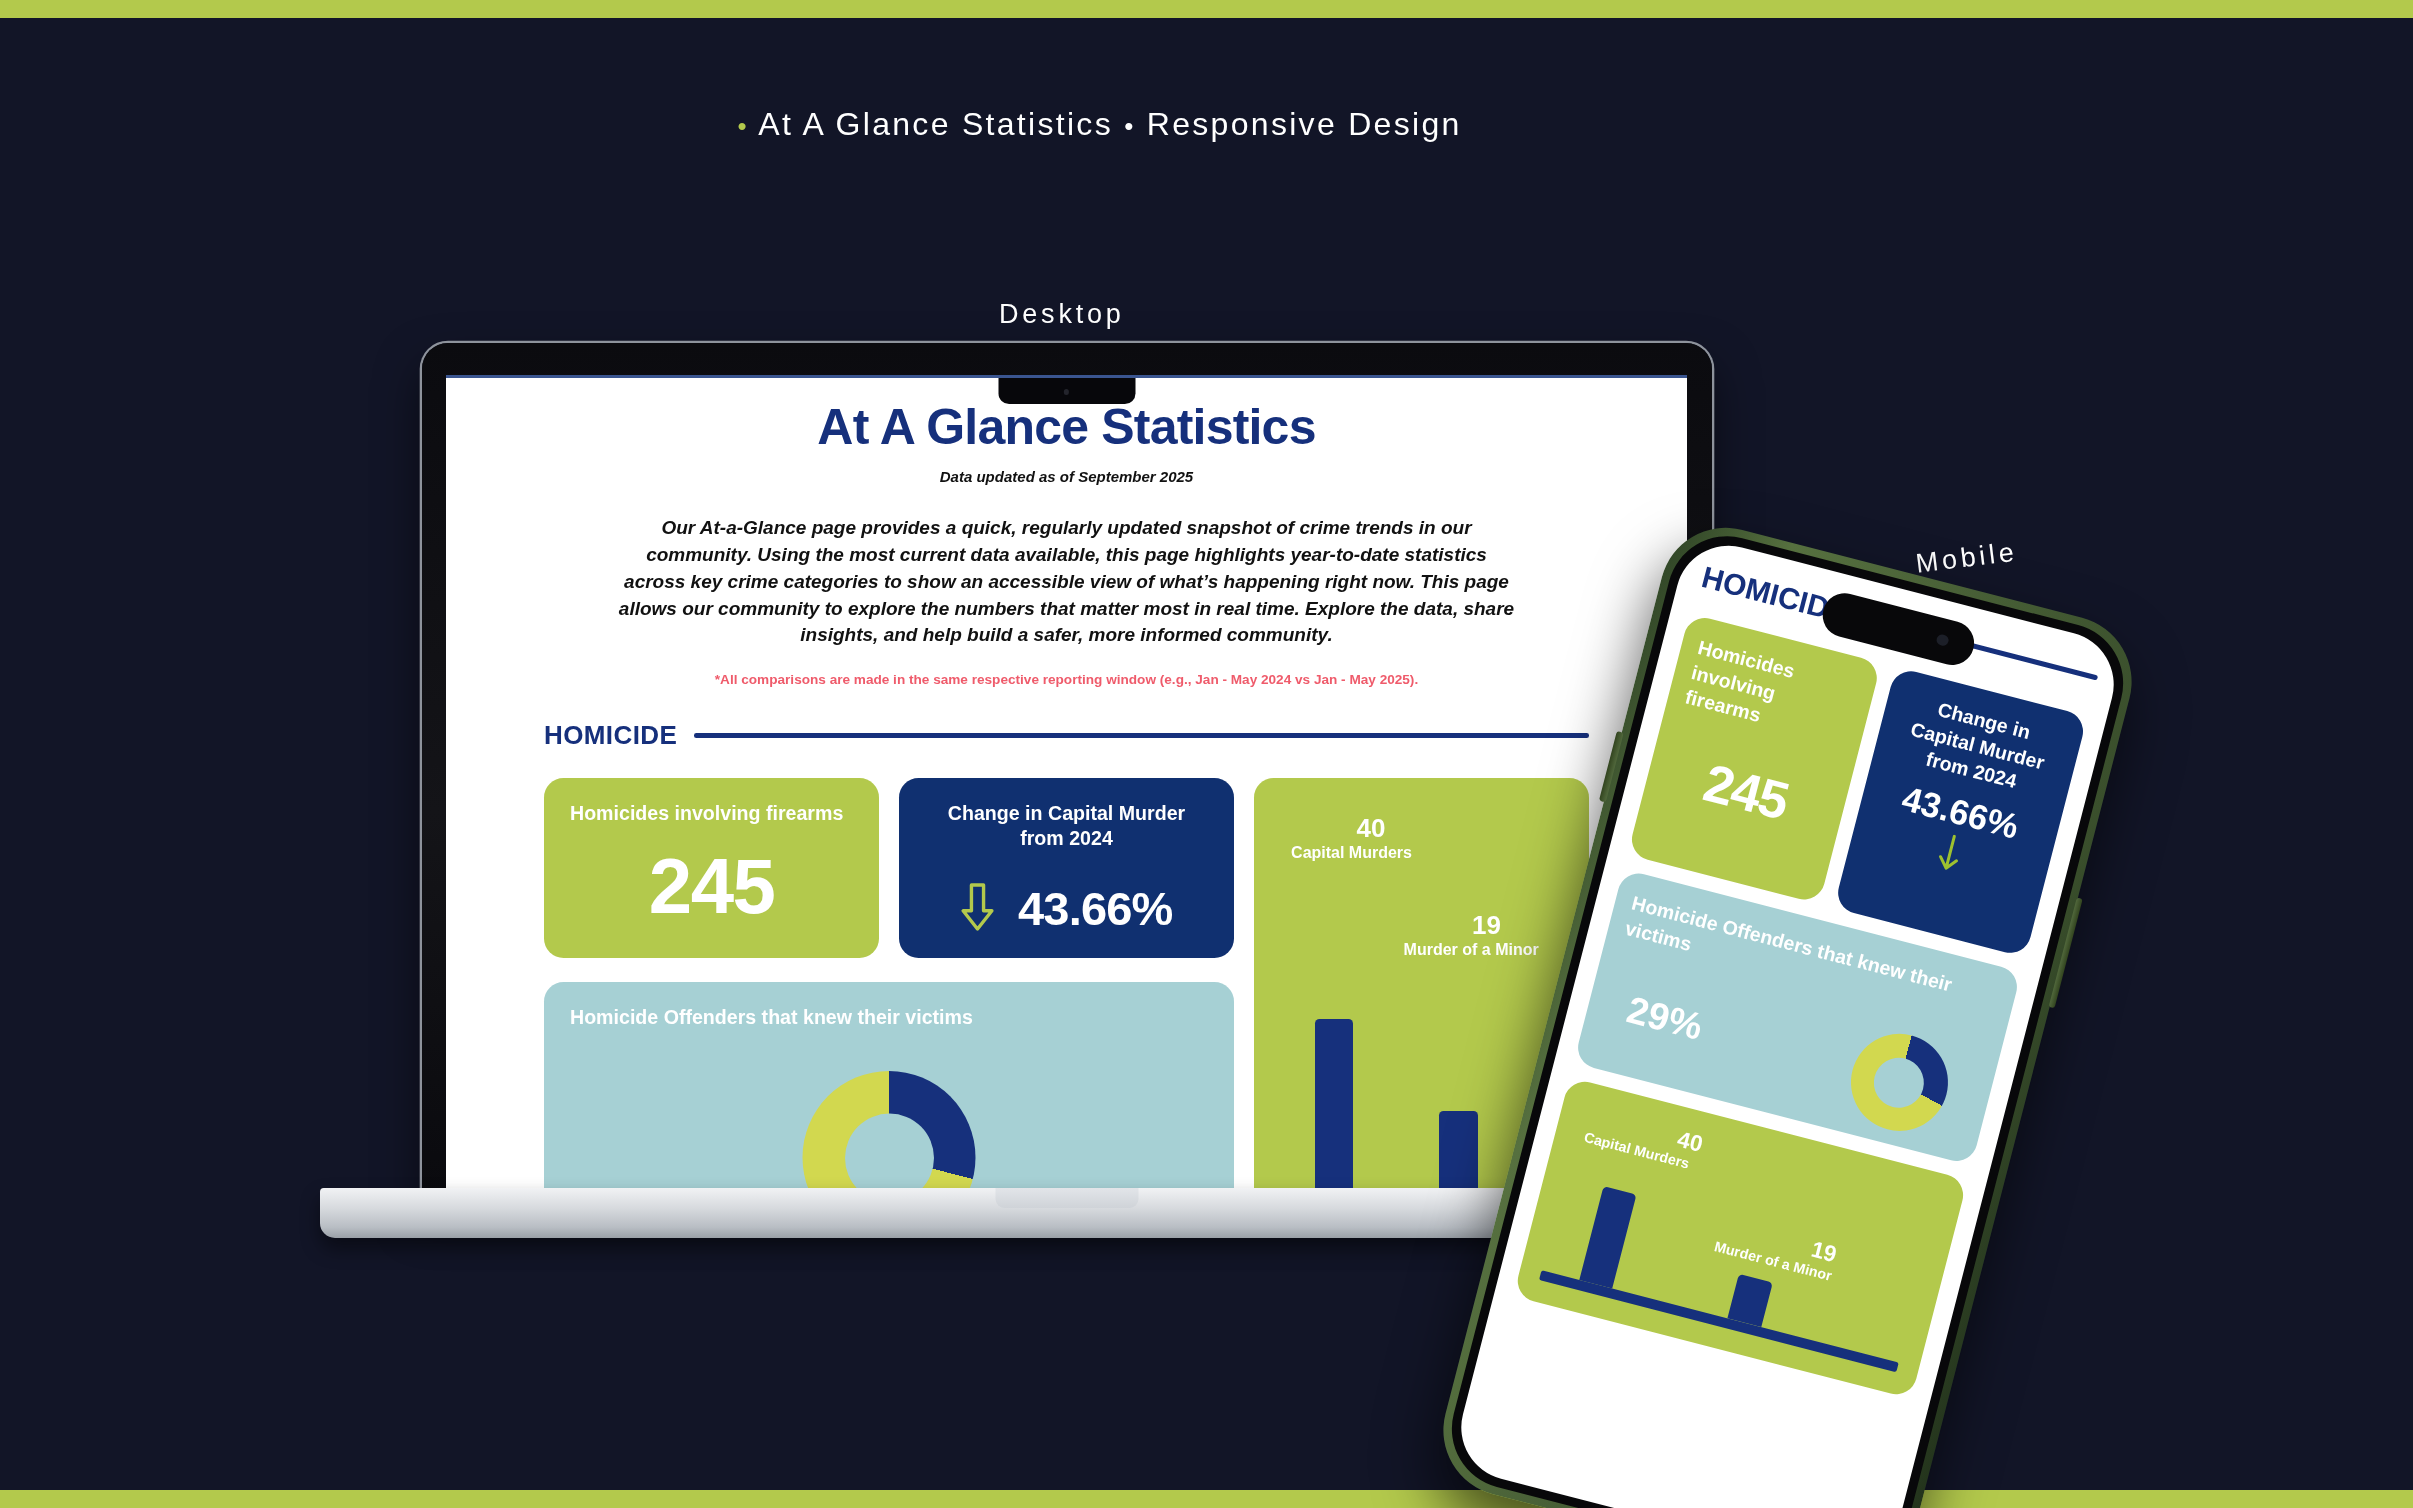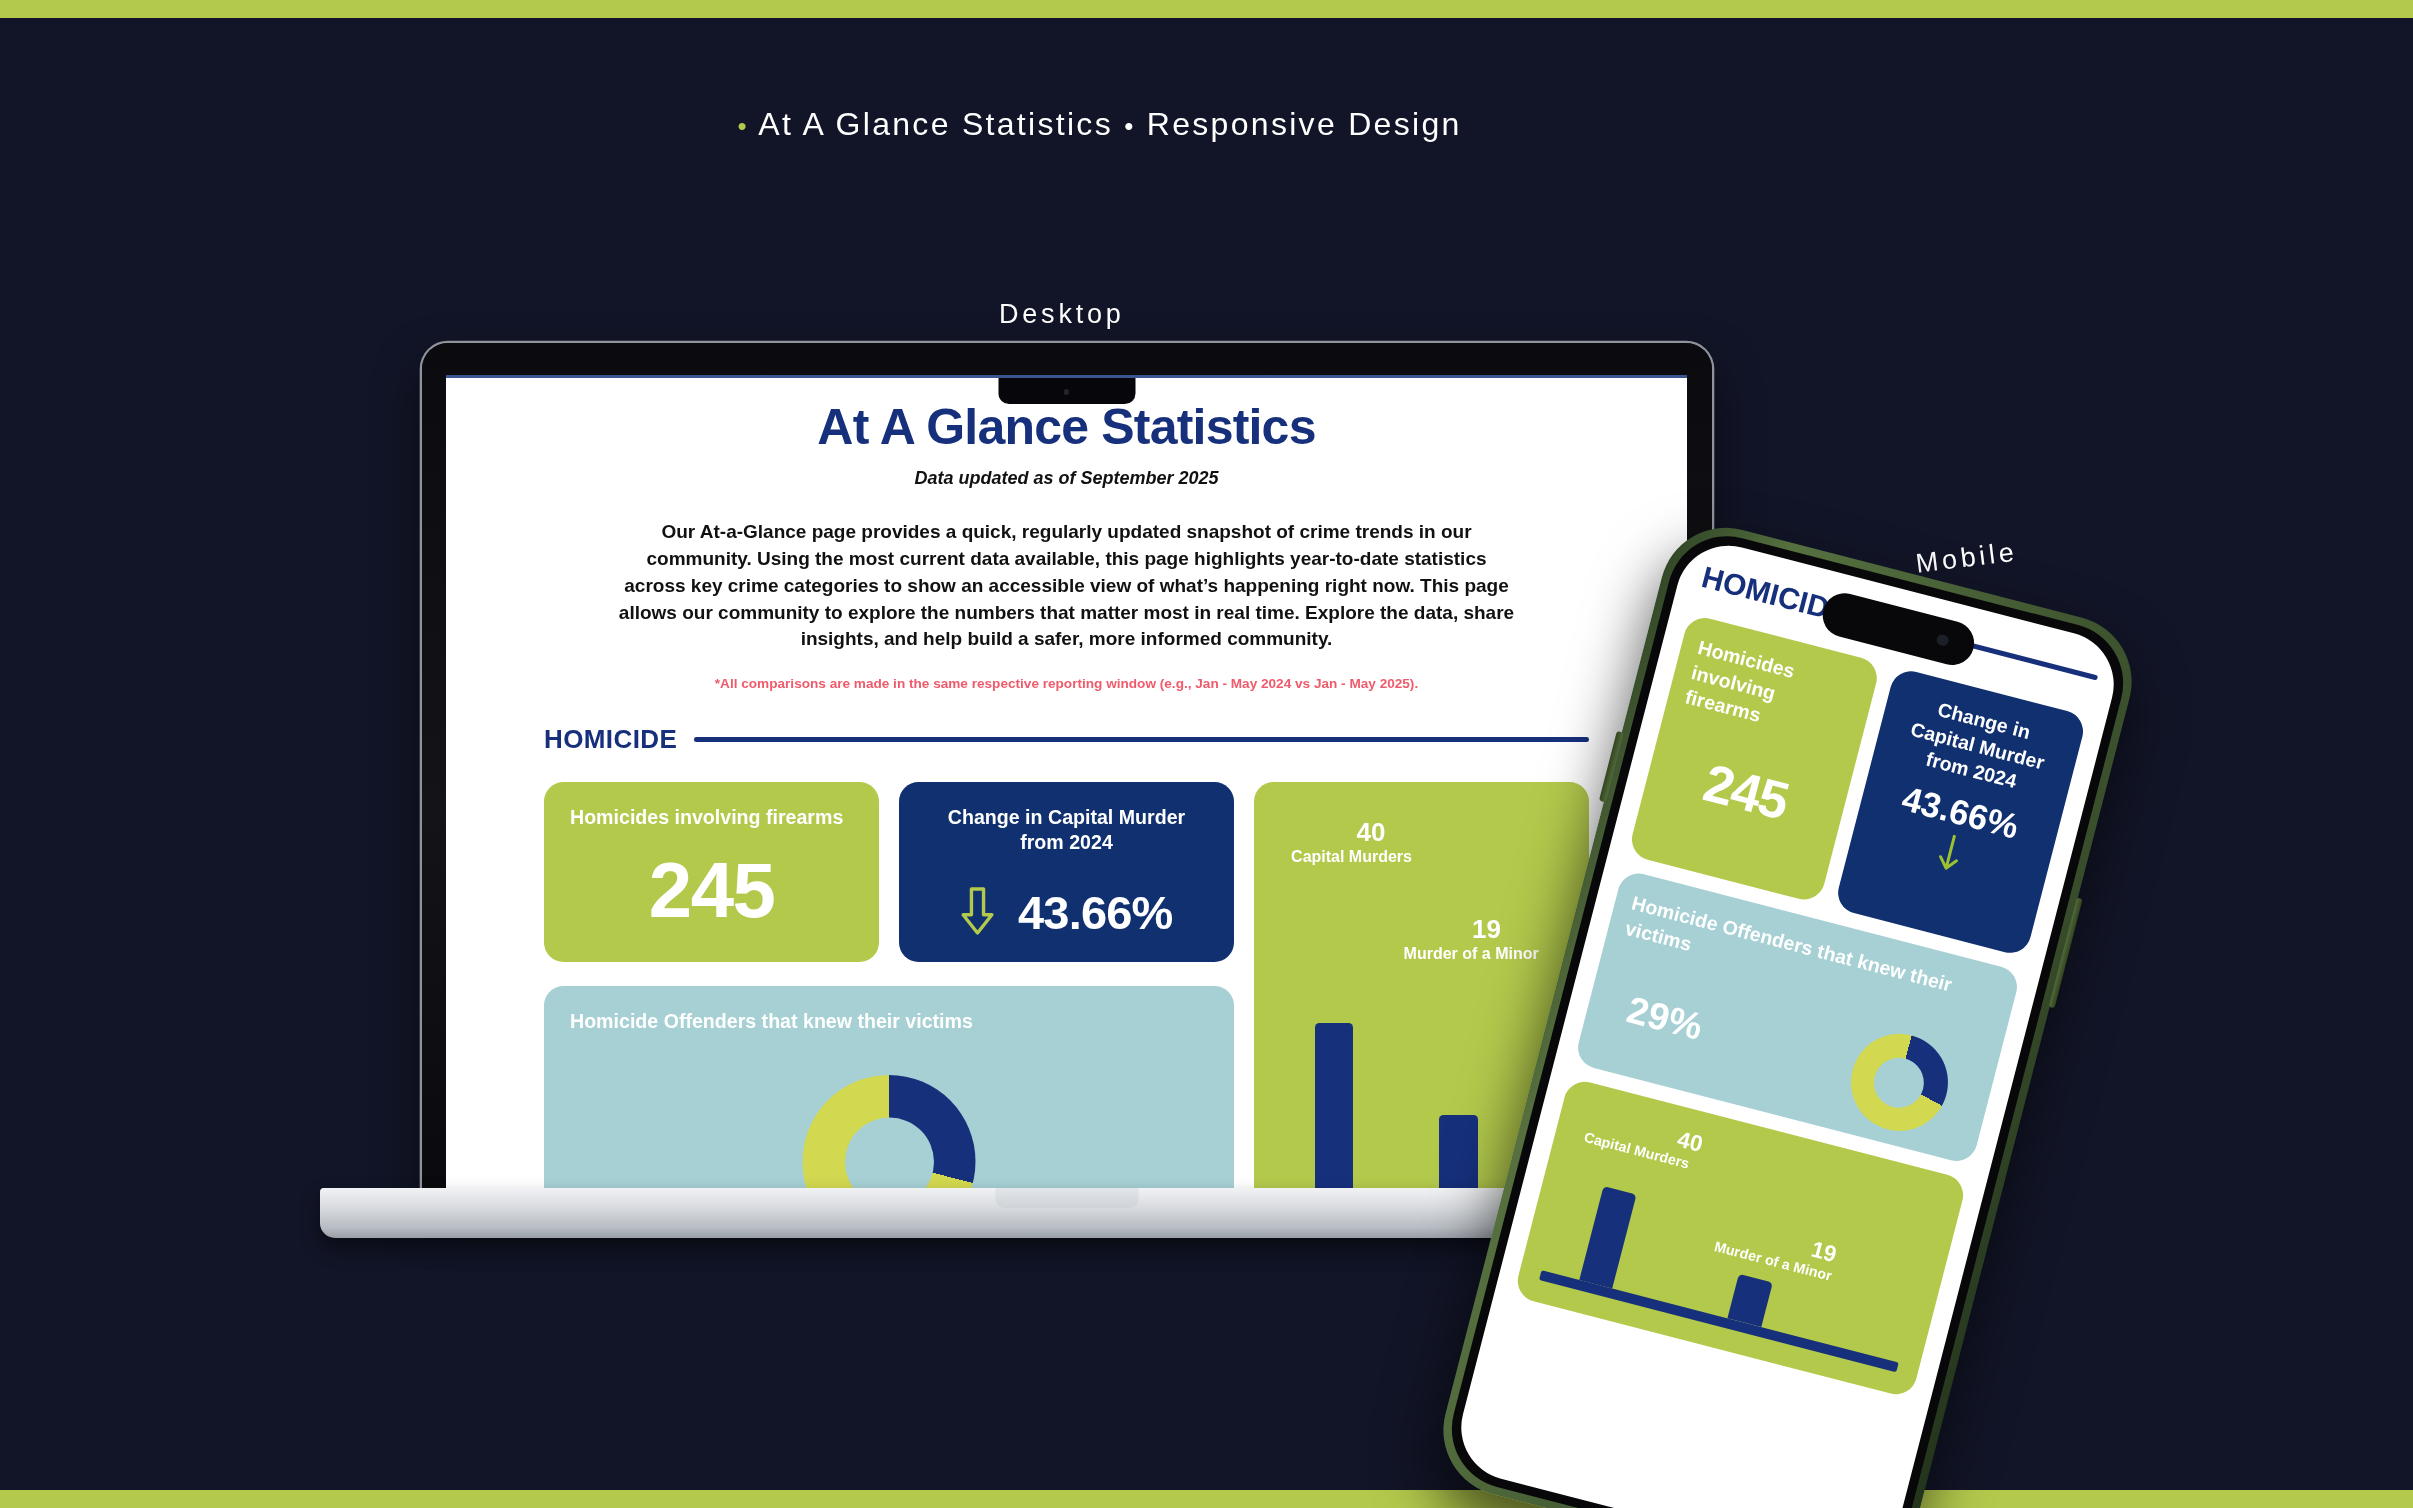--- a/index.html
+++ b/index.html
@@ -96,26 +96,26 @@
   .page-title{
     margin-top:19.6px;
     text-align:center;
     color:#16307c;
     font-size:50px;
     font-weight:bold;
     letter-spacing:-0.8px;
   }
   .page-sub{
     margin-top:12px; text-align:center;
-    color:#111; font-size:18px; font-weight:bold; font-style:italic;
+    color:#111; font-size:15px; font-weight:bold; font-style:italic;
   }
   .page-para{
     margin:30px auto 12px; max-width:898px;
     text-align:center; color:#111;
-    font-size:19px; font-weight:bold; line-height:1.42;
+    font-size:19px; font-weight:bold; line-height:1.42;font-style:italic;
   }
   .page-note{
     margin:22.6px auto 0; text-align:center;
     color:#ef5b6b; font-size:13.6px; font-weight:bold;
   }
 
   .sec-head{ margin-top:33px; display:flex; align-items:center; gap:16.6px; }
   .sec-head-label{
     color:#16307c; font-size:26px; font-weight:bold; letter-spacing:0.4px;
     white-space:nowrap;

